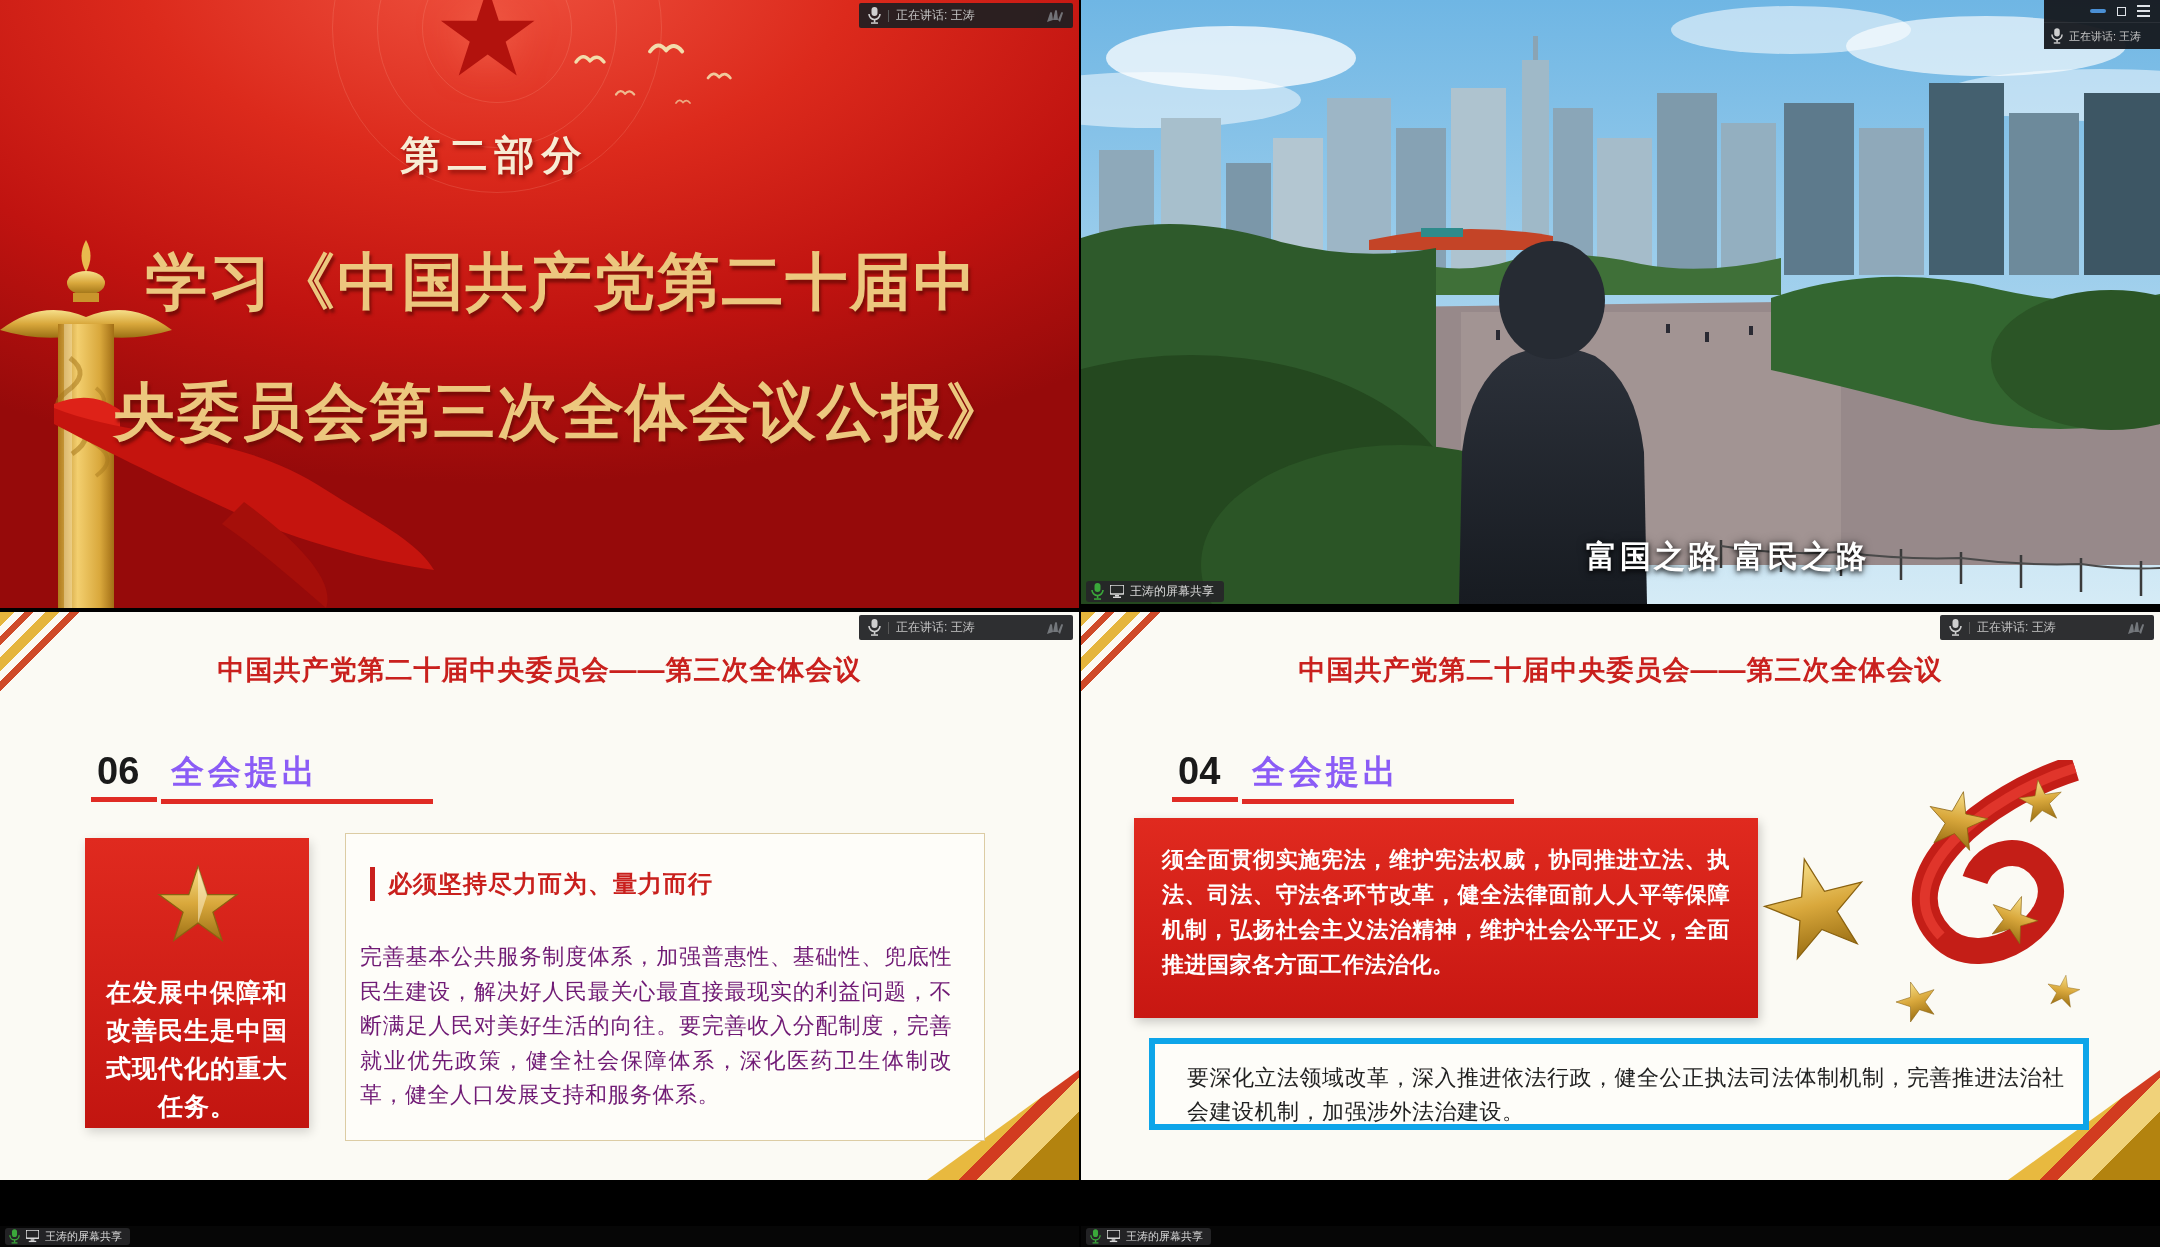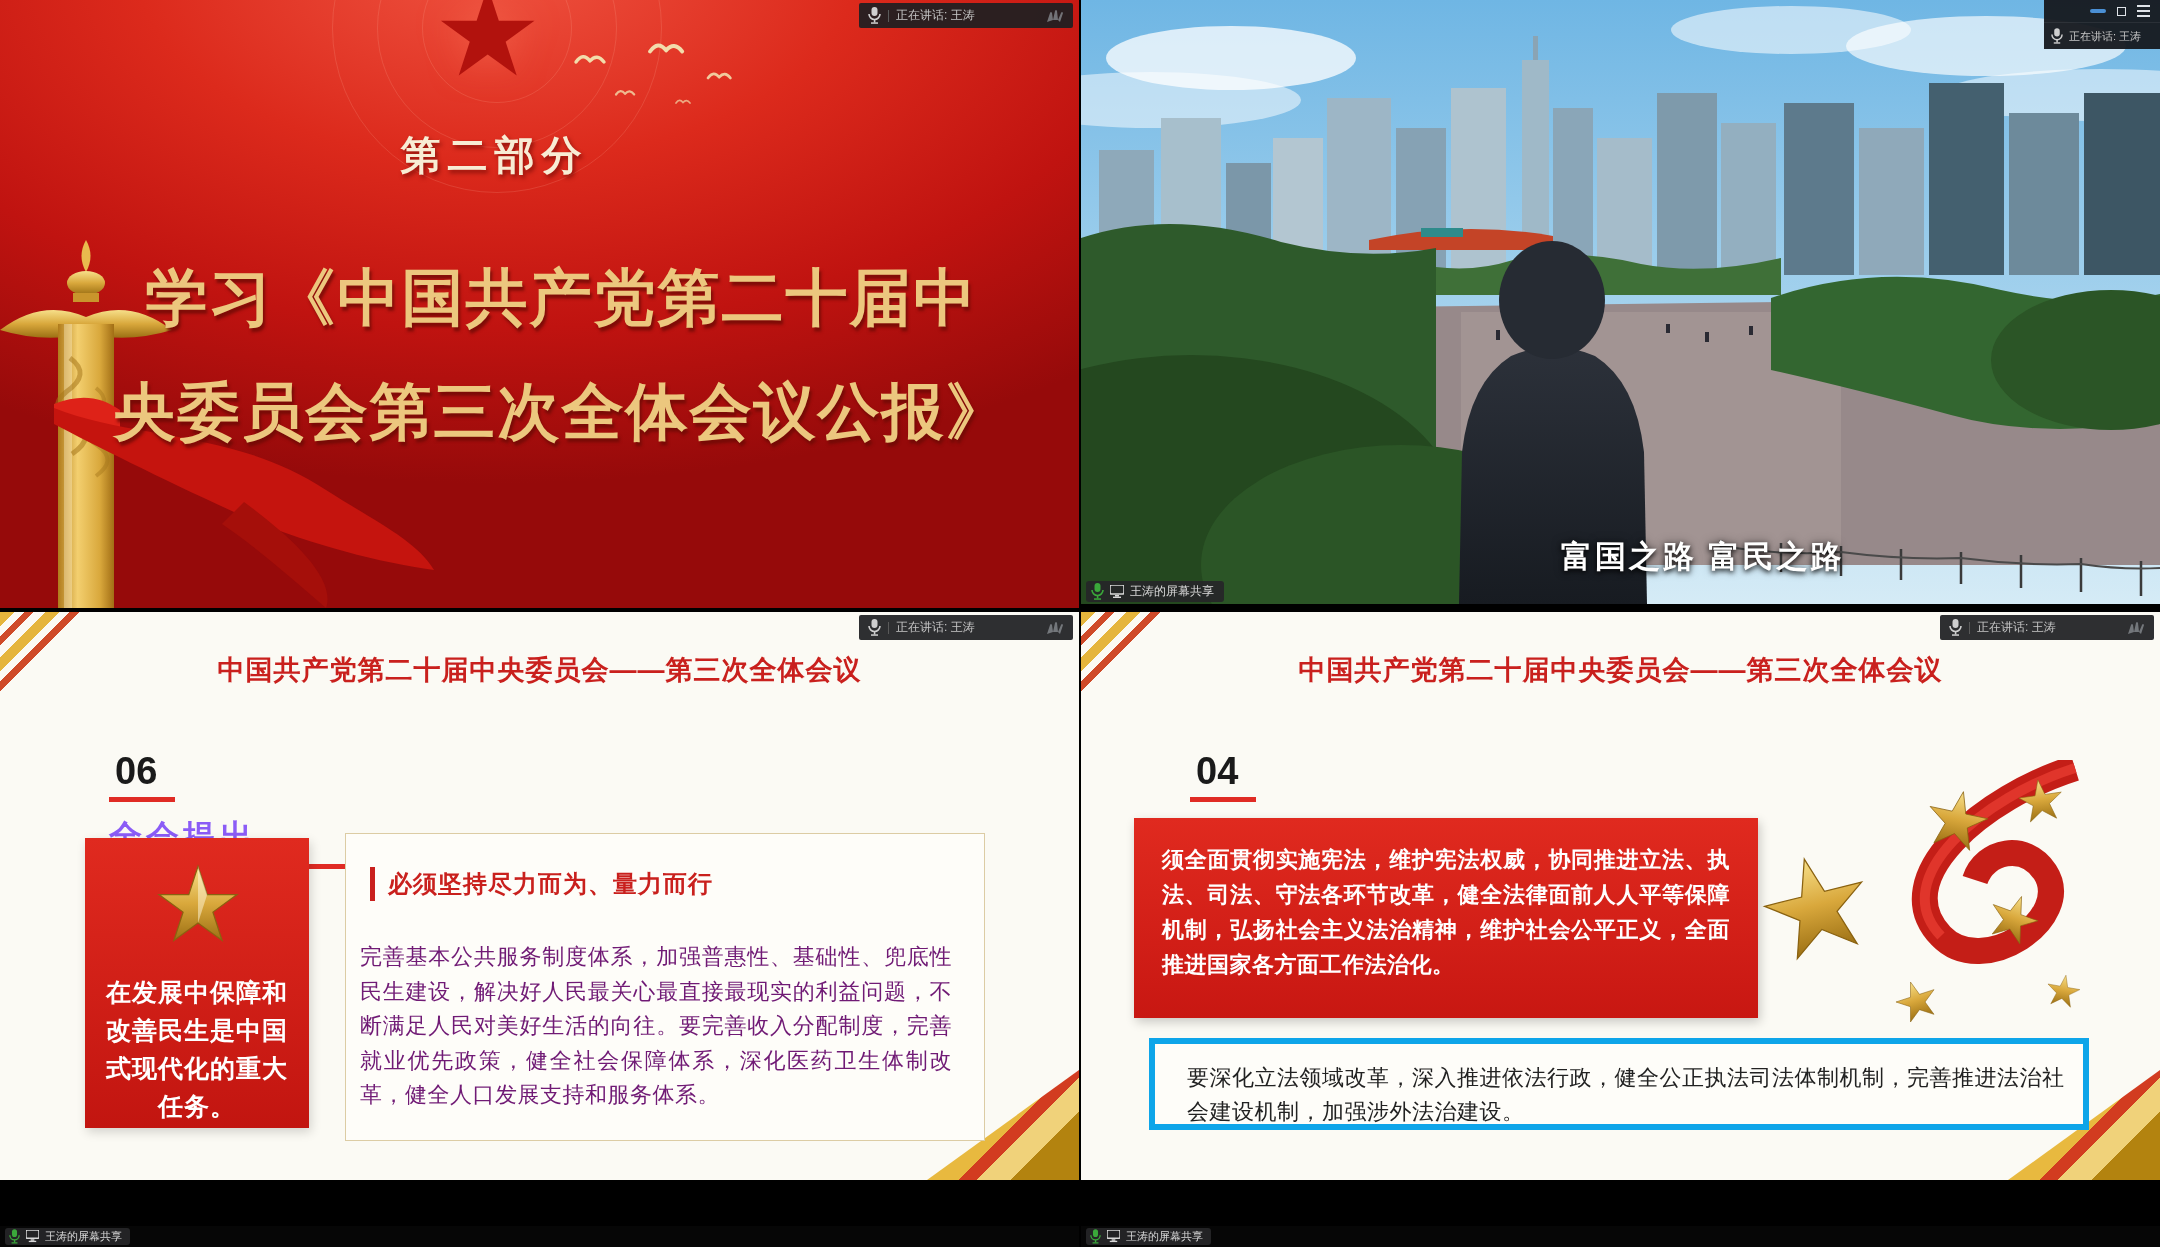--- a/index.html
+++ b/index.html
@@ -40,41 +40,41 @@
   .cover{position:absolute;left:0;top:0;width:1079px;height:608px;overflow:hidden;
     background:radial-gradient(ellipse 950px 520px at 46% -6%, #ef5340 0%, #dc2a1c 38%, #c01310 70%, #960a0a 100%);}
   .ripple{position:absolute;border:1px solid rgba(255,190,168,.17);border-radius:50%;}
   .big-star{position:absolute;left:433px;top:-38px;font-size:122px;color:#b2120d;
     text-shadow:0 0 34px rgba(255,130,100,.35);}
   .part-label{position:absolute;left:0;right:90px;top:128px;text-align:center;font-size:40px;font-weight:bold;
     color:#f8ecd4;letter-spacing:7px;text-shadow:2px 3px 4px rgba(128,14,8,.85);}
   .cover-title{position:absolute;left:44px;right:0;text-align:center;
     font-family:"Liberation Serif","DejaVu Serif",serif;font-weight:bold;color:#ecc77e;
     text-shadow:2px 4px 3px rgba(108,10,5,.78);font-size:62px;letter-spacing:2px;}
-  .ct1{top:256px;} .ct2{top:370px;}
+  .ct1{top:240px;} .ct2{top:370px;}
   .doves{position:absolute;left:558px;top:40px;}
   .huabiao{position:absolute;left:-6px;top:238px;}
 
   
   .scene{position:absolute;left:0;top:0;}
-  .photo-caption{position:absolute;left:480px;top:536px;font-size:31px;font-weight:bold;color:#fff;
+  .photo-caption{position:absolute;left:505px;top:536px;font-size:31px;font-weight:bold;color:#fff;
     letter-spacing:3px;text-shadow:0 2px 5px rgba(0,0,0,.85),0 0 10px rgba(0,0,0,.5);}
   .tr-share{position:absolute;left:5px;bottom:8px;}
 
   
   .wslide{position:absolute;left:0;top:0;width:1079px;height:568px;background:#fbfaf4;}
   .corner-tl{position:absolute;left:0;top:0;width:86px;height:86px;
     background:repeating-linear-gradient(135deg,#e5b53c 0 10px,#fbfaf4 10px 17px,#cf4a28 17px 24px,#fbfaf4 24px 32px);
     clip-path:polygon(0 0,100% 0,0 100%);}
   .corner-br{position:absolute;right:0;bottom:0;width:152px;height:110px;
     clip-path:polygon(100% 0,100% 100%,0 100%);
     background:linear-gradient(135deg,transparent 38%,#e8b93f 38% 54%,#d23c20 54% 61%,#f0d27a 61% 74%,#b3830f 74%);}
   .slide-header{position:absolute;top:40px;left:0;right:0;text-align:center;font-size:27px;font-weight:bold;
     color:#c9201d;letter-spacing:1px;}
-  .sec{position:absolute;left:109px;top:139px;display:flex;align-items:flex-start;gap:14px;flex-direction:column;}
+  .sec{position:absolute;left:91px;top:139px;display:flex;align-items:flex-start;gap:14px;}
   .num-wrap,.title-wrap{display:flex;flex-direction:column;}
   .num{font-size:38px;font-weight:bold;color:#1a1a1a;line-height:40px;padding-left:6px;}
   .sec-title{font-size:33px;font-weight:bold;color:#8b5cf6;letter-spacing:4px;line-height:42px;}
   .uline{height:5px;background:#e02b24;margin-top:6px;}
   .u1{width:66px;}
   .u2{width:272px;margin-left:-10px;}
   .hl-box{position:absolute;left:85px;top:226px;width:224px;height:290px;
     background:linear-gradient(180deg,#e02a1f,#c21510);box-shadow:2px 4px 10px rgba(0,0,0,.16);}
   .hl-star{position:absolute;left:72px;top:26px;}
   .hl-text{position:absolute;top:135px;left:13px;right:13px;text-align:center;color:#fff;font-size:25px;

